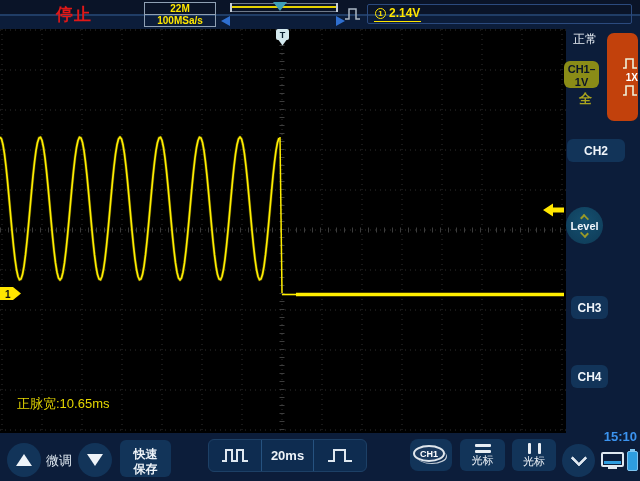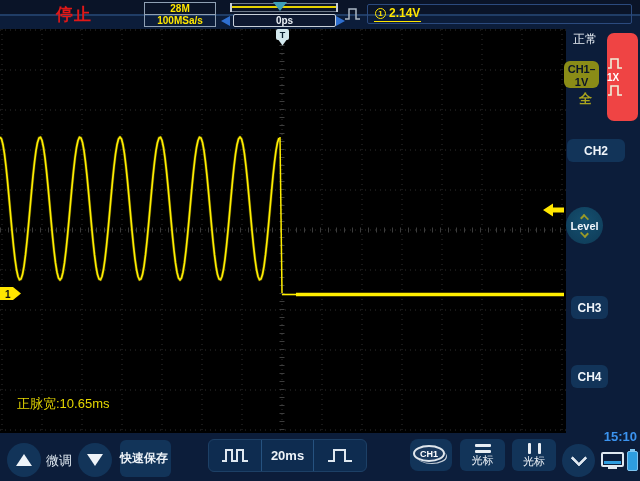--- a/index.html
+++ b/index.html
@@ -38,22 +38,22 @@
     border-bottom:1px solid #ffe600; padding:0 1px 1px 1px; }
   .trig-src { width:11px; height:11px; border:1px solid #ffe600; border-radius:50%;
     font-size:8px; font-weight:bold; color:#ffe600; display:flex; align-items:center; justify-content:center; }
   .trig-lvl { font-size:12px; font-weight:bold; color:#ffe600; }
   
   .screen { position:absolute; left:0; top:29px; width:566px; height:404px; background:#000; }
   svg text { font-family:"Liberation Sans", sans-serif; }
   
   .acq-label { position:absolute; left:573px; top:31px; font-size:12px; color:#e8eef4; }
   .probe-panel { position:absolute; left:607px; top:33px; width:31px; height:88px;
-    background:#ef4444; border-radius:7px; display:flex; flex-direction:column;
-    align-items:flex-start; justify-content:space-between; padding:24px 0; }
+    background:#c2410c; border-radius:7px; display:flex; flex-direction:column;
+    align-items:flex-end; justify-content:space-between; padding:24px 0; }
   .probe-label { font-size:10px; font-weight:bold; color:#fff; }
   .ch1-btn { position:absolute; left:564px; top:61px; width:35px; height:27px;
     background:#8a8c17; border-radius:6px; color:#0a1428; font-weight:bold; font-size:11px;
     text-align:center; line-height:12px; padding-top:2px; }
   .ch1-dash { font-size:10px; }
   .bw-label { position:absolute; left:579px; top:90px; font-size:13px; color:#aaa41e; font-weight:bold; }
   .side-btn { position:absolute; background:#123459; border-radius:6px; color:#f0f5fa;
     font-weight:bold; font-size:12px; display:flex; align-items:center; justify-content:center; }
   .ch2-btn { left:567px; top:139px; width:58px; height:23px; }
   .ch3-btn { left:571px; top:296px; width:37px; height:23px; }
@@ -79,21 +79,21 @@
     display:flex; align-items:center; justify-content:center; }
   .fine-up-btn { left:7px; top:443px; } .fine-down-btn { left:78px; top:443px; }
   .more-btn { left:562px; top:444px; width:33px; height:33px; }
   .tri-up { border-left:8px solid transparent; border-right:8px solid transparent; border-bottom:12px solid #eef3f8; }
   .tri-dn { border-left:8px solid transparent; border-right:8px solid transparent; border-top:12px solid #eef3f8; }
   .chev-more { width:12px; height:12px; border-right:3px solid #dfe8f0; border-bottom:3px solid #dfe8f0;
     transform:rotate(45deg) translate(-2px,-2px); border-radius:1px; }
   .fine-label { position:absolute; left:46px; top:452px; font-size:13px; color:#dfe8f0; }
   .quicksave-btn { position:absolute; left:120px; top:440px; width:51px; height:37px;
     background:#123459; border-radius:6px; color:#eef3f8; font-size:12px; font-weight:bold;
-    display:flex; flex-direction:row; align-items:center; justify-content:flex-start; line-height:15px; }
+    display:flex; flex-direction:column; align-items:center; justify-content:flex-end; line-height:15px; }
   .timebase-group { position:absolute; left:208px; top:439px; width:159px; height:33px;
     background:#0e2c50; border:1px solid #1d4066; border-radius:6px; display:flex; align-items:stretch; }
   .tb-cell { flex:1; display:flex; align-items:center; justify-content:center; }
   .tb-cell + .tb-cell { border-left:1px solid #26527f; }
   .tb-value { color:#eef3f8; font-weight:bold; font-size:13px; }
   .chbadge-btn { position:absolute; left:410px; top:439px; width:42px; height:32px;
     background:#123459; border-radius:8px; display:flex; align-items:center; justify-content:center; }
   .badge-oval { width:32px; height:17px; border:2px solid #dfe6ec; border-radius:50%;
     background:#1b3a5e; color:#fff; font-size:9px; font-weight:bold;
     display:flex; align-items:center; justify-content:center;
@@ -111,29 +111,28 @@
   .pulse-stroke-olive { stroke:#eef0da; stroke-width:1.6; fill:none; }
 </style>
 </head>
 <body>
 
 <div class="root">
 
   <div class="topbar">
     <div class="stop-label">停止</div>
     <div class="sample-box">
-      <div>28M</div>
+      <div>22M</div>
       <div>100MSa/s</div>
     </div>
     <div class="tri tp-left-arrow"></div>
     <div class="tp-bar">
       <div class="tp-bar-line"></div>
     </div>
     <div class="tri tp-marker"></div>
-    <div class="tp-readout">0ps</div>
     <div class="tri tp-right-arrow"></div>
     <svg class="tb-pulse" width="18" height="16">
       <path class="pulse-stroke-sm" d="M1,13 L5,13 L5,3 L12,3 L12,13 L16,13"></path>
     </svg>
     <div class="trig-box">
       <span class="trig-text">
         <span class="trig-src">1</span>
         <span class="trig-lvl">2.14V</span>
       </span>
     </div>

